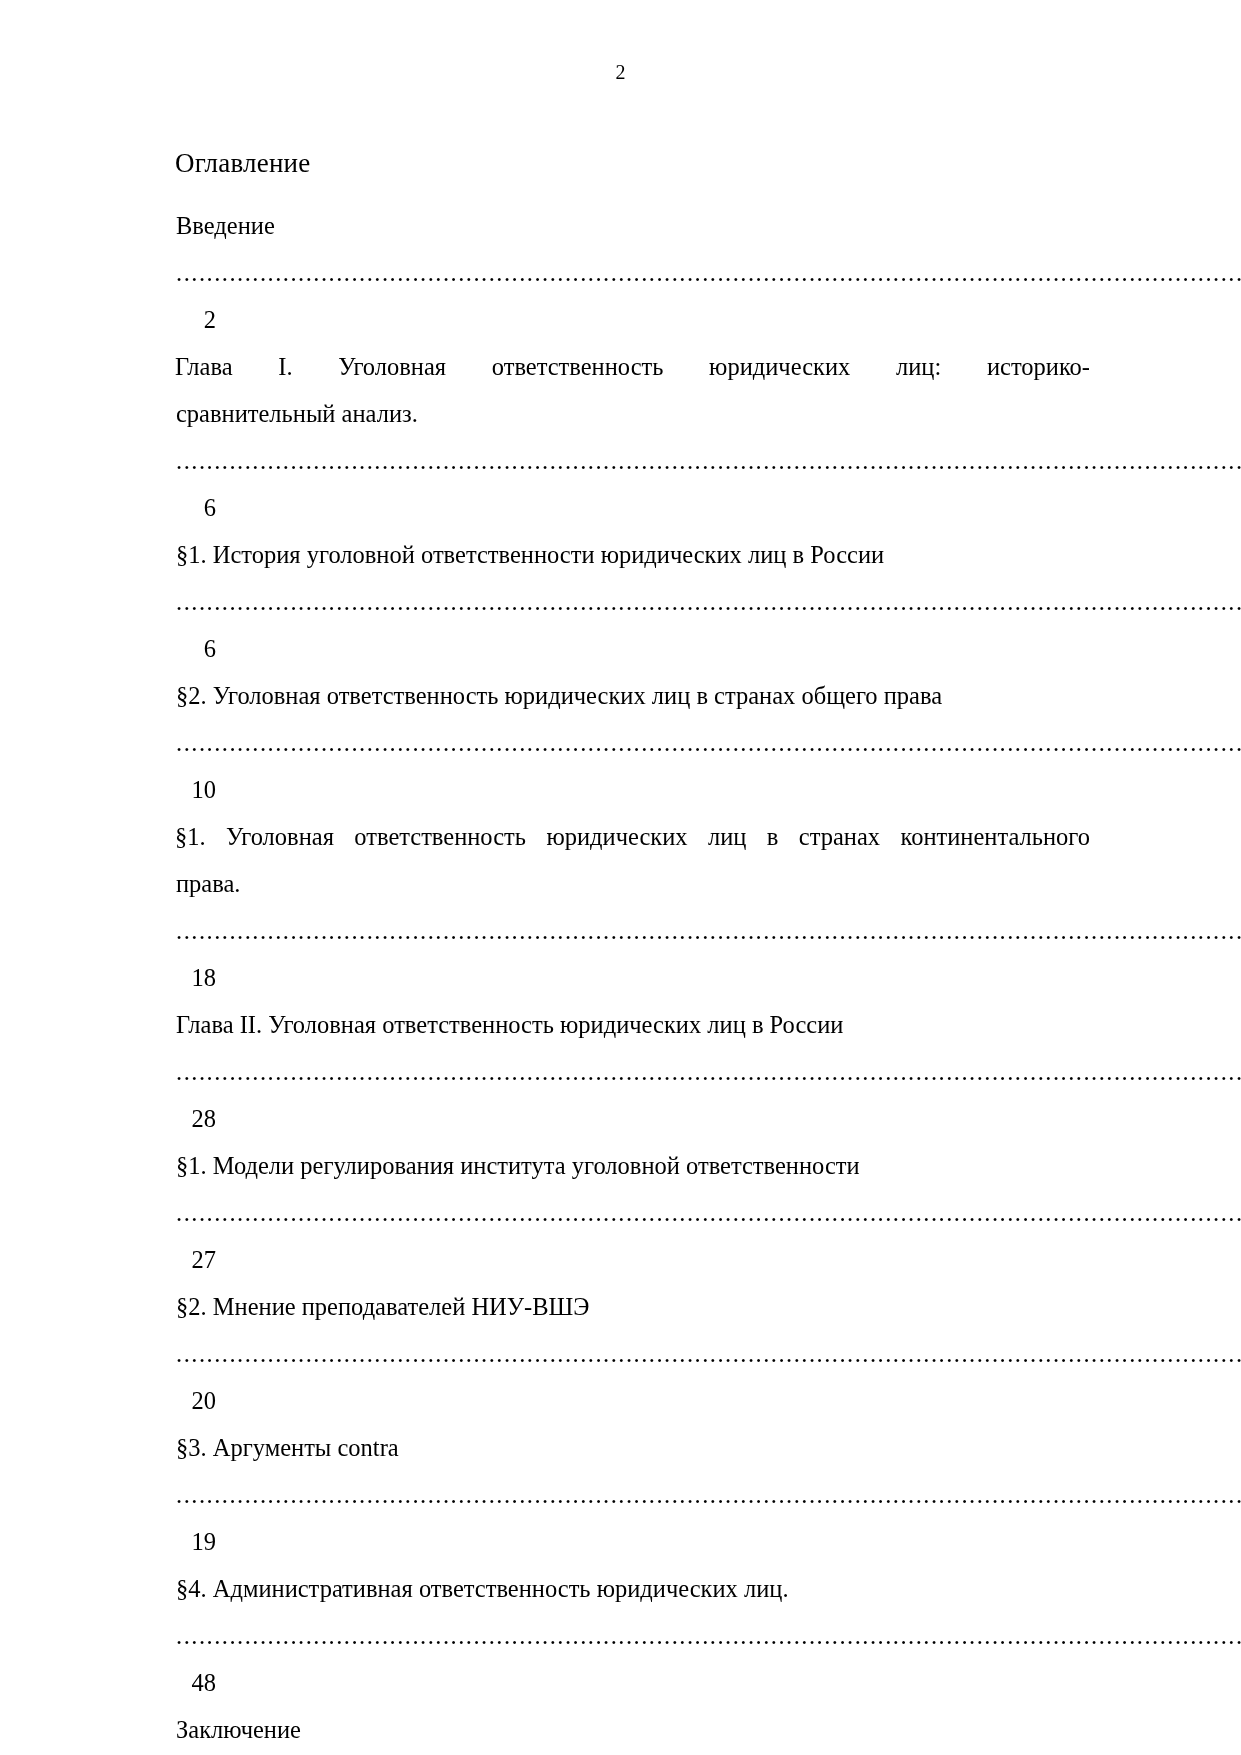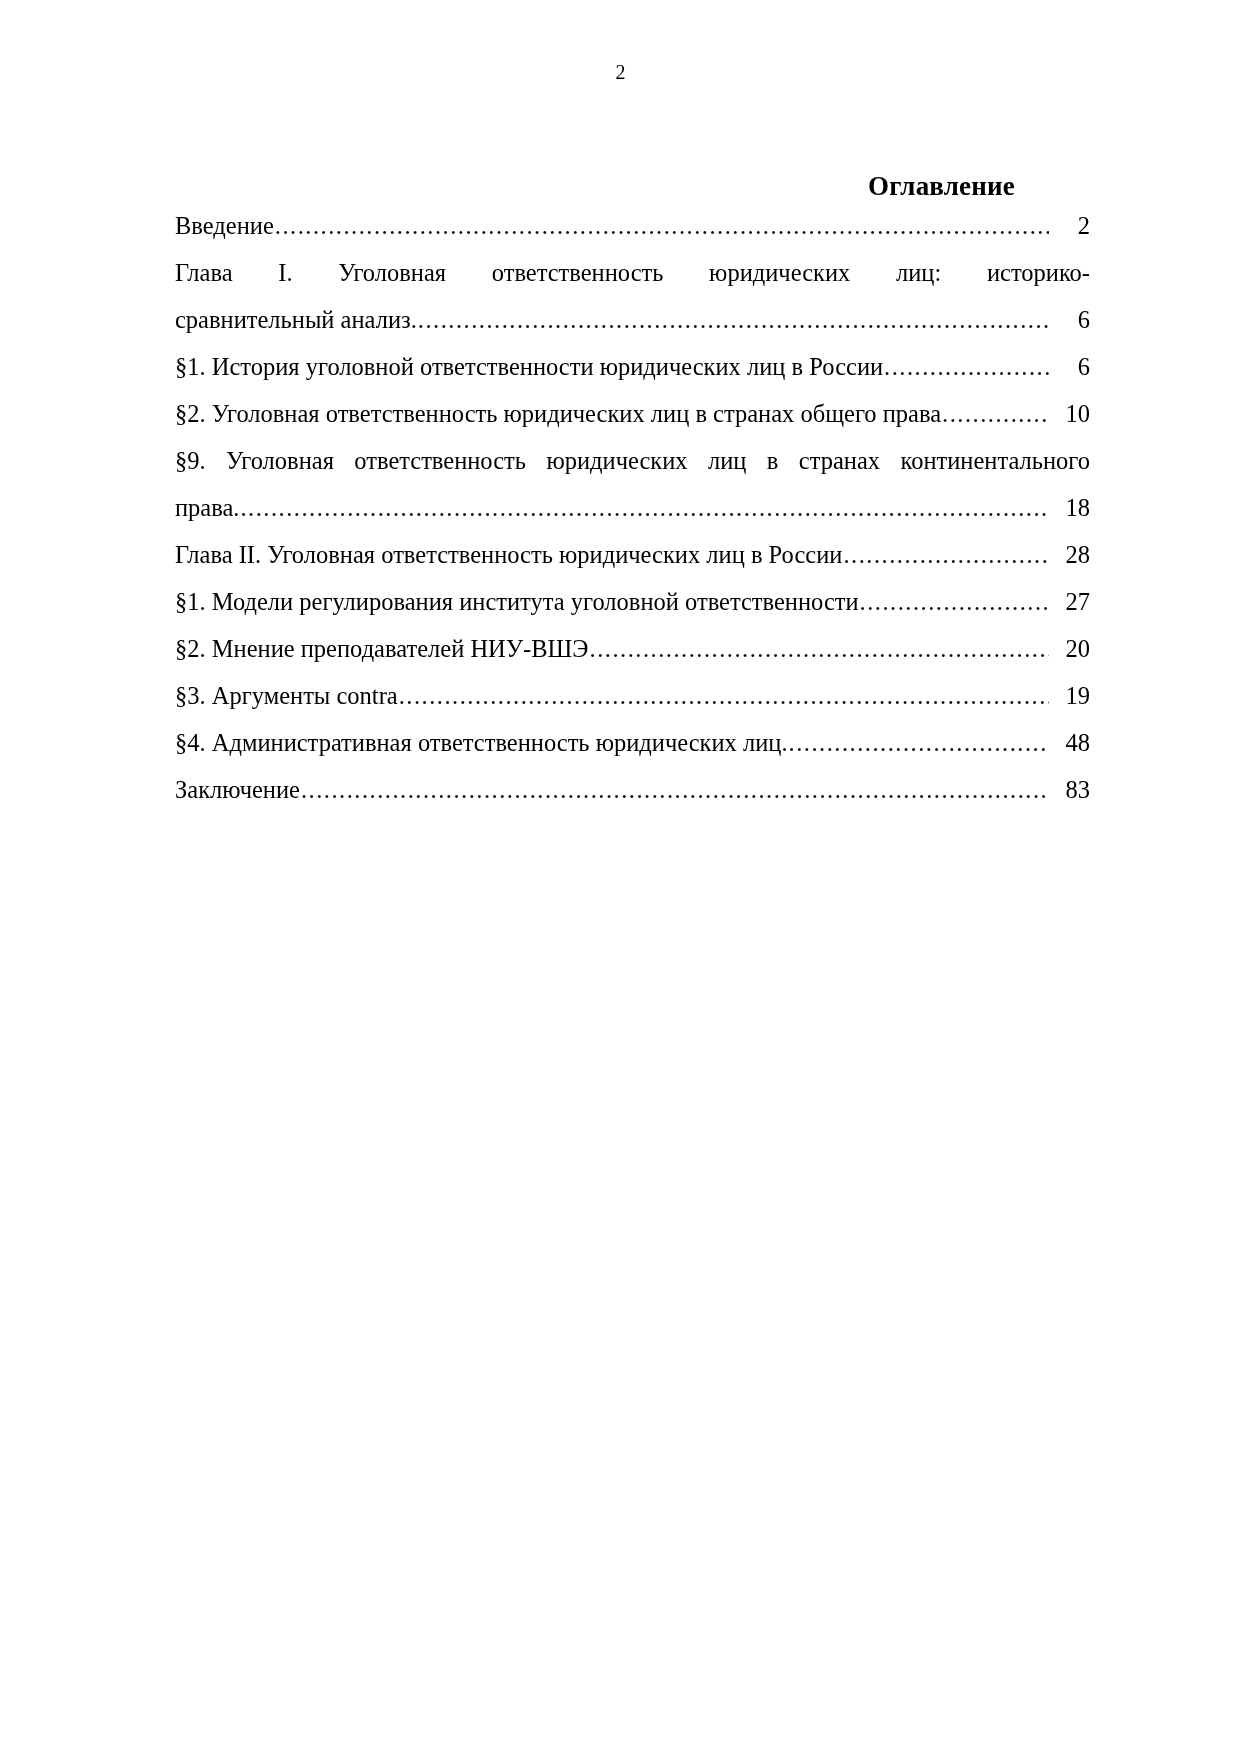--- a/index.html
+++ b/index.html
@@ -23,26 +23,26 @@
     top: 62px;
     left: 0;
     width: 1241px;
     text-align: center;
     font-size: 20px;
     line-height: 1;
     color: #000;
   }
   .toc-title {
     position: absolute;
-    top: 172px;
+    top: 149px;
     left: 175px;
     width: 840px;
-    text-align: right;
+    text-align: left;
     font-size: 27px;
-    font-weight: bold;
+    font-weight: normal;
     line-height: 1.1;
     letter-spacing: 0.2px;
   }
   .toc-body {
     position: absolute;
     top: 202px;
     left: 175px;
     width: 915px;
   }
   
@@ -50,20 +50,21 @@
     margin: 0 0 0 0;
     padding: 0;
   }
   
   .toc-line {
     display: flex;
     align-items: baseline;
     font-size: 24.5px;
     line-height: 47px;
     white-space: nowrap;
+    flex-direction: column;
   }
   .toc-line.justified {
     display: block;
     text-align: justify;
     text-align-last: justify;
     white-space: normal;
     word-spacing: normal;
   }
   .toc-text {
     flex: 0 0 auto;
@@ -120,21 +121,21 @@
         </div>
       </div>
       <div class="toc-entry">
         <div class="toc-line">
           <span class="toc-text">§2. Уголовная ответственность юридических лиц в странах общего права</span>
           <span class="toc-dots"></span>
           <span class="toc-page">10</span>
         </div>
       </div>
       <div class="toc-entry">
-        <div class="toc-line justified">§9. Уголовная ответственность юридических лиц в странах континентального</div>
+        <div class="toc-line justified">§1. Уголовная ответственность юридических лиц в странах континентального</div>
         <div class="toc-line">
           <span class="toc-text">права.</span>
           <span class="toc-dots"></span>
           <span class="toc-page">18</span>
         </div>
       </div>
       <div class="toc-entry">
         <div class="toc-line">
           <span class="toc-text">Глава II. Уголовная ответственность юридических лиц в России</span>
           <span class="toc-dots"></span>

